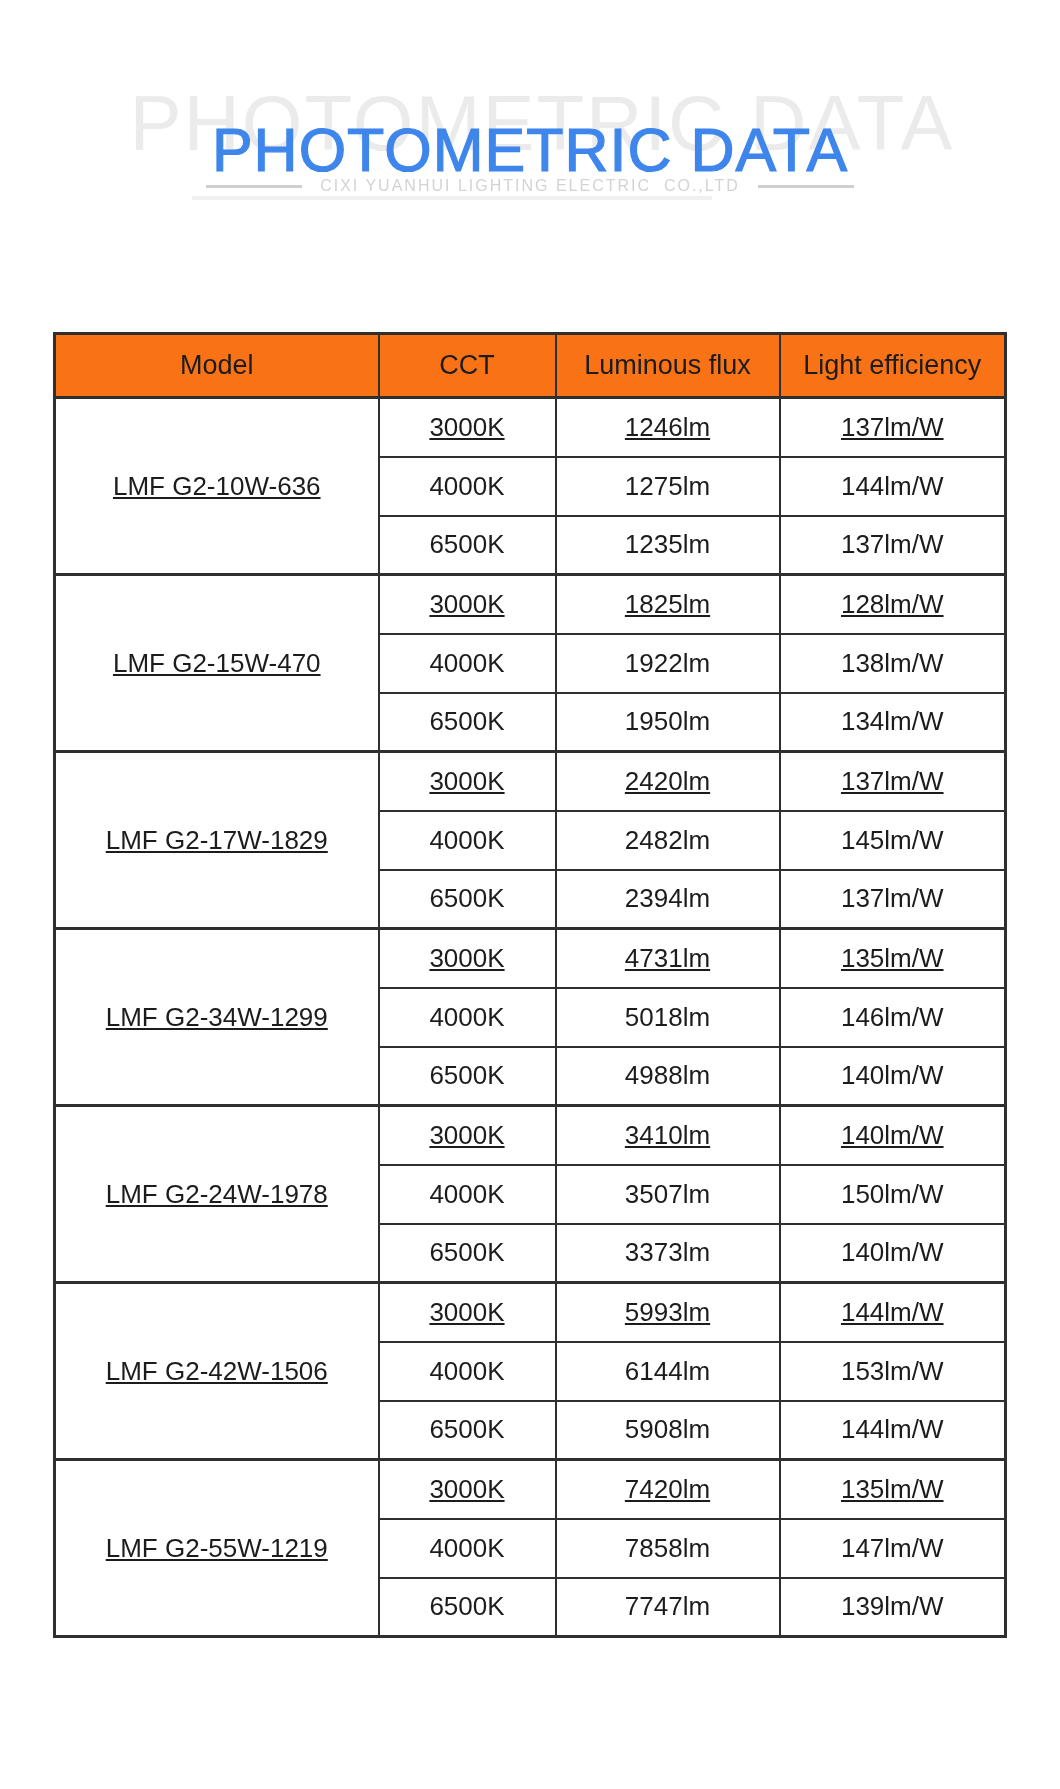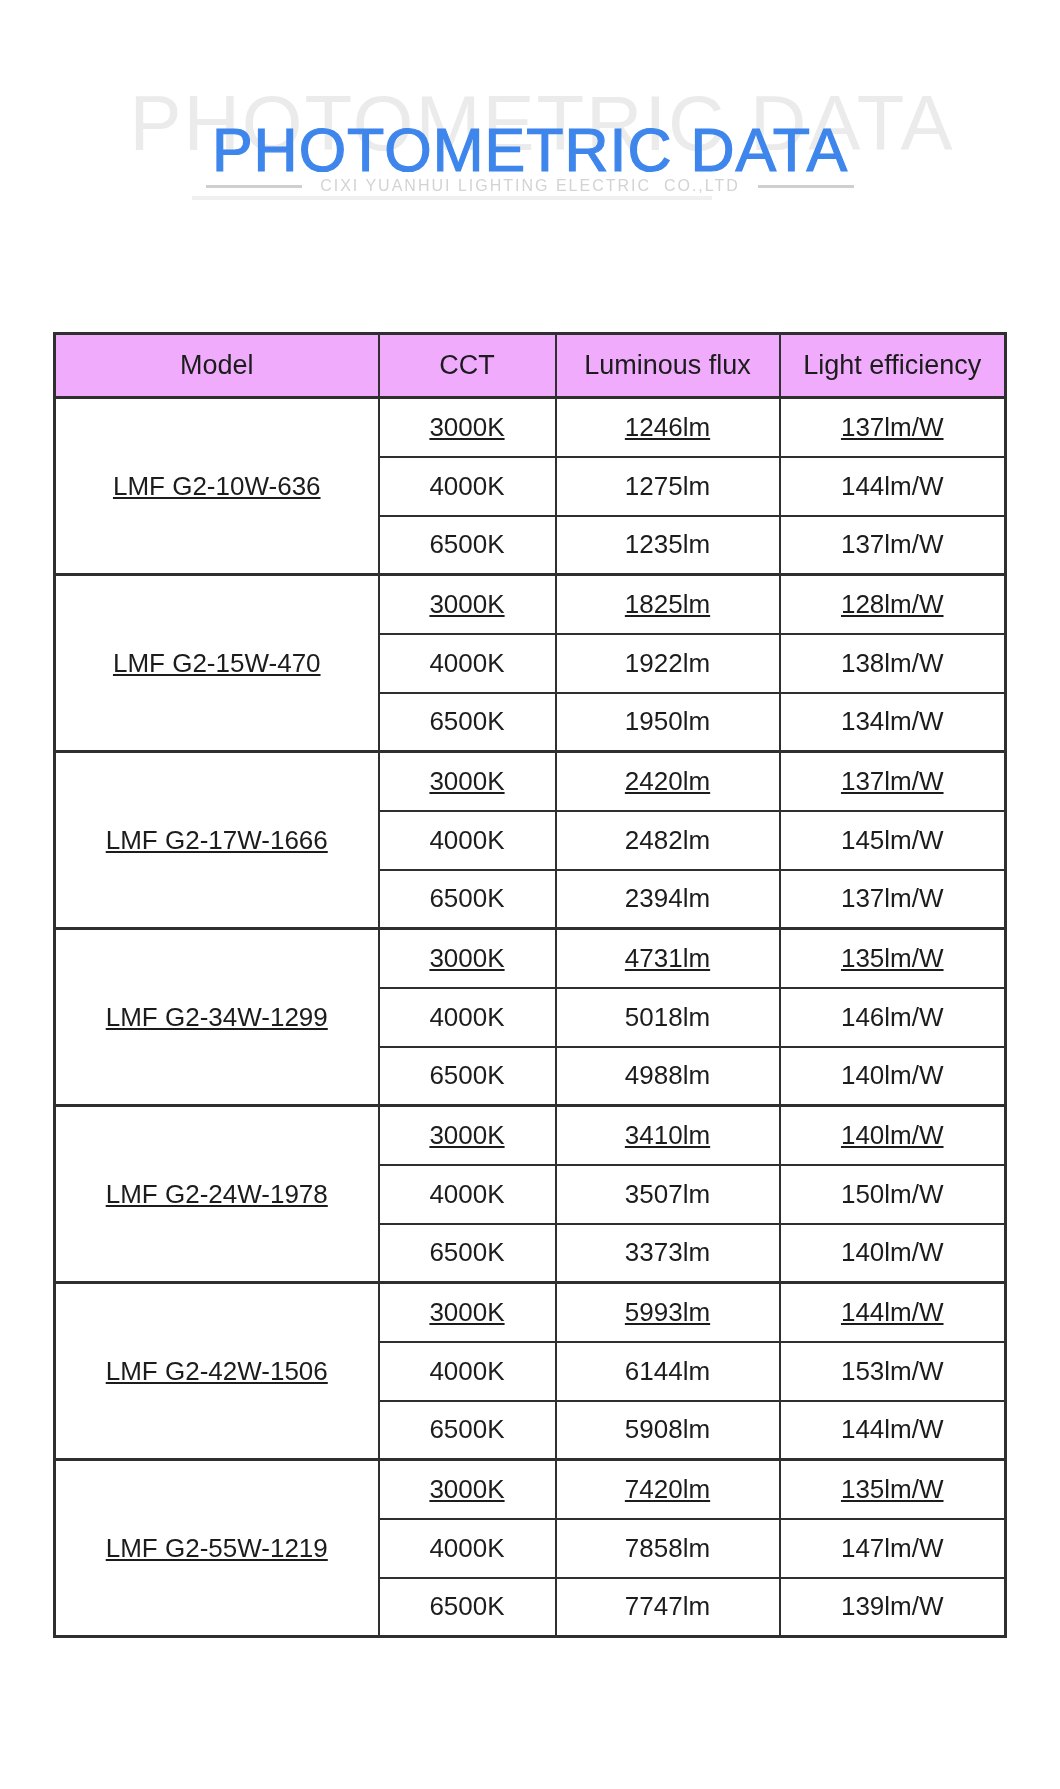--- a/index.html
+++ b/index.html
@@ -100,21 +100,21 @@
   }
   .data-table { border-width: 3px; }
   .data-table thead th {
     height: 64px;
     font-size: 27px;
     font-weight: normal;
     color: #1c1c1c;
     text-align: center;
     vertical-align: middle;
     border-bottom-width: 3px;
-    background: #f0abfc;
+    background: #f97316;
   }
   .data-table tbody td {
     height: 59px;
     font-size: 26px;
     color: #1c1c1c;
     text-align: center;
     vertical-align: middle;
     background: #ffffff;
   }
   .data-table tbody tr.group-first td { border-top-width: 3px; text-decoration: underline; }
@@ -177,21 +177,21 @@
           <td>4000K</td>
           <td>1922lm</td>
           <td>138lm/W</td>
         </tr>
         <tr>
           <td>6500K</td>
           <td>1950lm</td>
           <td>134lm/W</td>
         </tr>
         <tr class="group-first">
-          <td rowspan="3">LMF G2-17W-1666</td>
+          <td rowspan="3">LMF G2-17W-1829</td>
           <td>3000K</td>
           <td>2420lm</td>
           <td>137lm/W</td>
         </tr>
         <tr>
           <td>4000K</td>
           <td>2482lm</td>
           <td>145lm/W</td>
         </tr>
         <tr>

